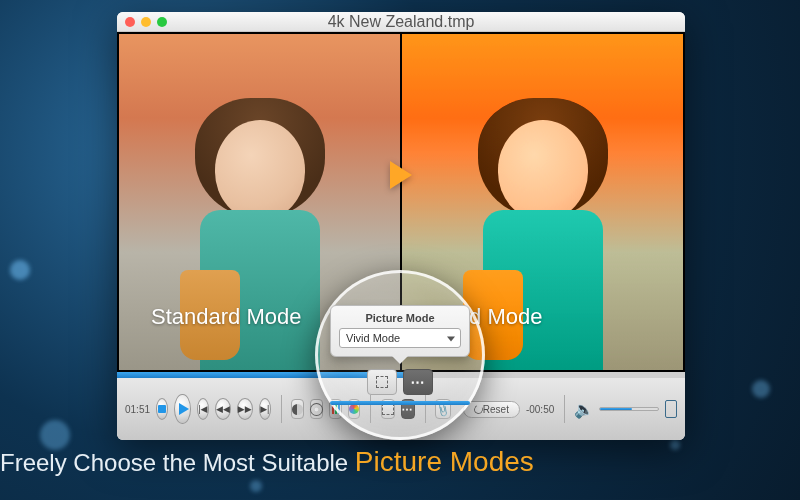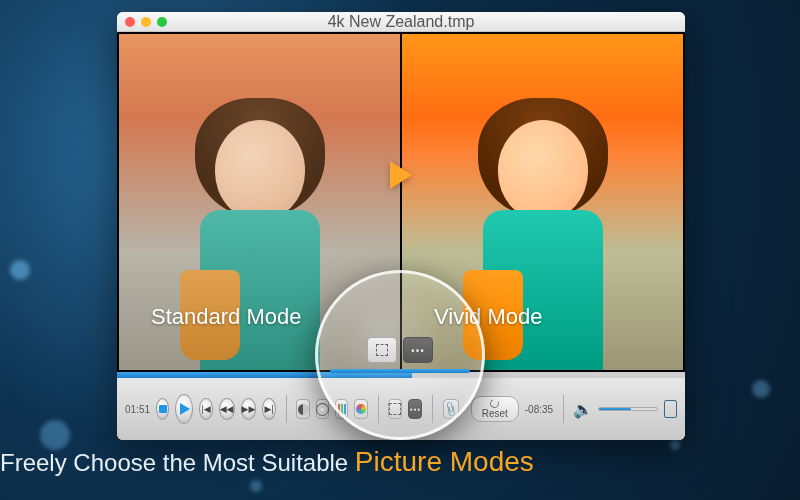--- a/index.html
+++ b/index.html
@@ -104,21 +104,21 @@
 .sep { width: 1px; height: 28px; background: #aaa; margin: 0 4px; }
 .tool-btn {
   width: 22px; height: 20px; border-radius: 4px;
   background: linear-gradient(#f0f0f0,#d5d5d5); border:1px solid #aaa;
   display:flex;align-items:center;justify-content:center;font-size:11px;color:#555;cursor:pointer;
 }
 .tool-btn.active { background: linear-gradient(#707070,#585858); color:#fff; border-color:#555;}
 .reset-btn {
   padding: 2px 10px; border-radius: 10px; font-size: 10px; color:#555;
   background: linear-gradient(#fafafa,#ddd); border:1px solid #aaa; cursor:pointer;
-  display:flex;align-items:center;flex-direction:column;
+  display:flex;align-items:center;
 }
 .reset-btn .ri { width:9px;height:9px;border:1.5px solid #777;border-radius:50%;border-top-color:transparent;transform:rotate(20deg);}
 .controls .spacer { flex: 1; }
 .vol { display:flex;align-items:center;gap:4px; }
 .vol-track { width:60px;height:4px;background:#ddd;border-radius:2px;position:relative;border:1px solid #aaa;}
 .vol-fill { position:absolute;left:0;top:0;bottom:0;width:55%;background:linear-gradient(#3aa6ef,#1f7fc9);border-radius:2px;}
 .fs-btn { width:22px;height:18px;border:1.5px solid #3a6a8a;border-radius:2px;position:relative;cursor:pointer;}
 
 
 .magnify {
@@ -245,34 +245,40 @@
       </div>
     <div class="sep"></div>
     <div class="tool-btn">
         <span class="clip">📎</span>
       </div>
     <div class="spacer"></div>
     <div class="reset-btn">
         <div class="ri"></div>
         <span>Reset</span>
       </div>
-    <span class="time">-08:35</span>
+    <span class="time">-00:50</span>
     <div class="sep"></div>
     <div class="vol">
       <div>🔈</div>
       <div class="vol-track">
           <div class="vol-fill"></div>
         </div>
     </div>
     <div class="fs-btn"></div>
   </div>
 </div>
 
 <div class="magnify">
   <div class="magnify-inner">
+    <div class="popover">
+      <div class="popover-title">Picture Mode</div>
+      <div class="popover-select">
+        <span>Vivid Mode</span>
+      </div>
+    </div>
     <div class="mag-tools">
       <div class="tool-btn">
           <div class="crop"></div>
         </div>
       <div class="tool-btn active">
           <span class="dots">⋯</span>
         </div>
     </div>
     <div class="mag-prog"></div>
   </div>

